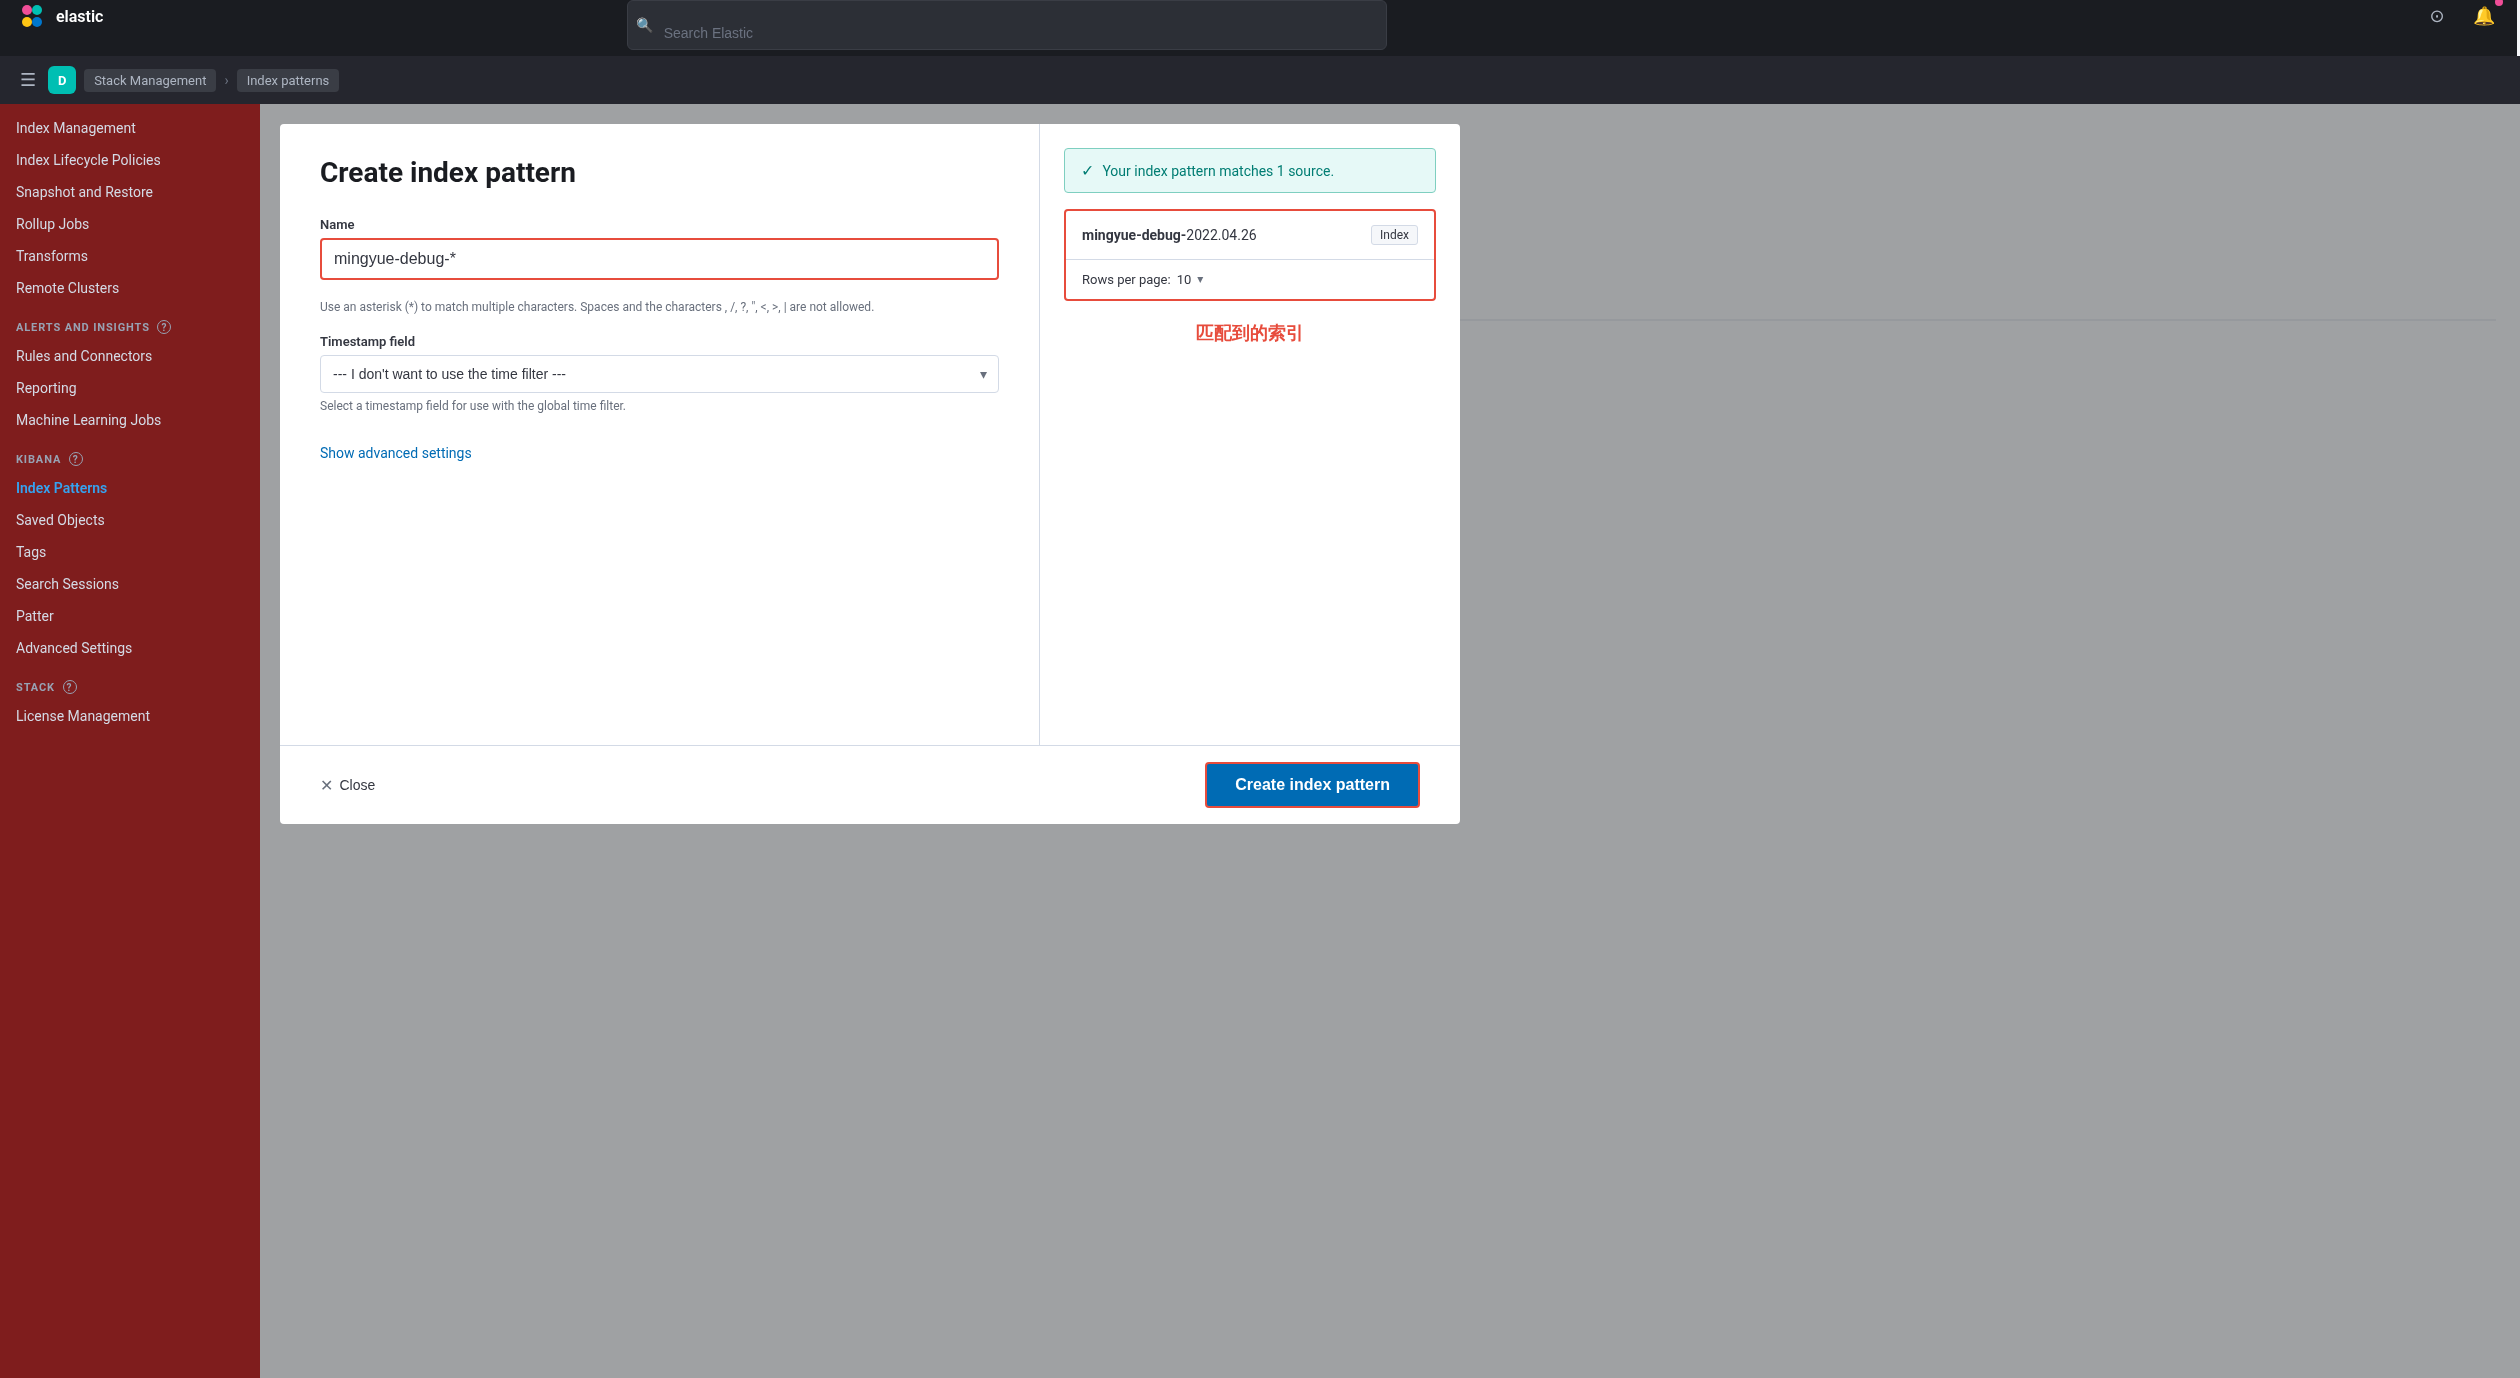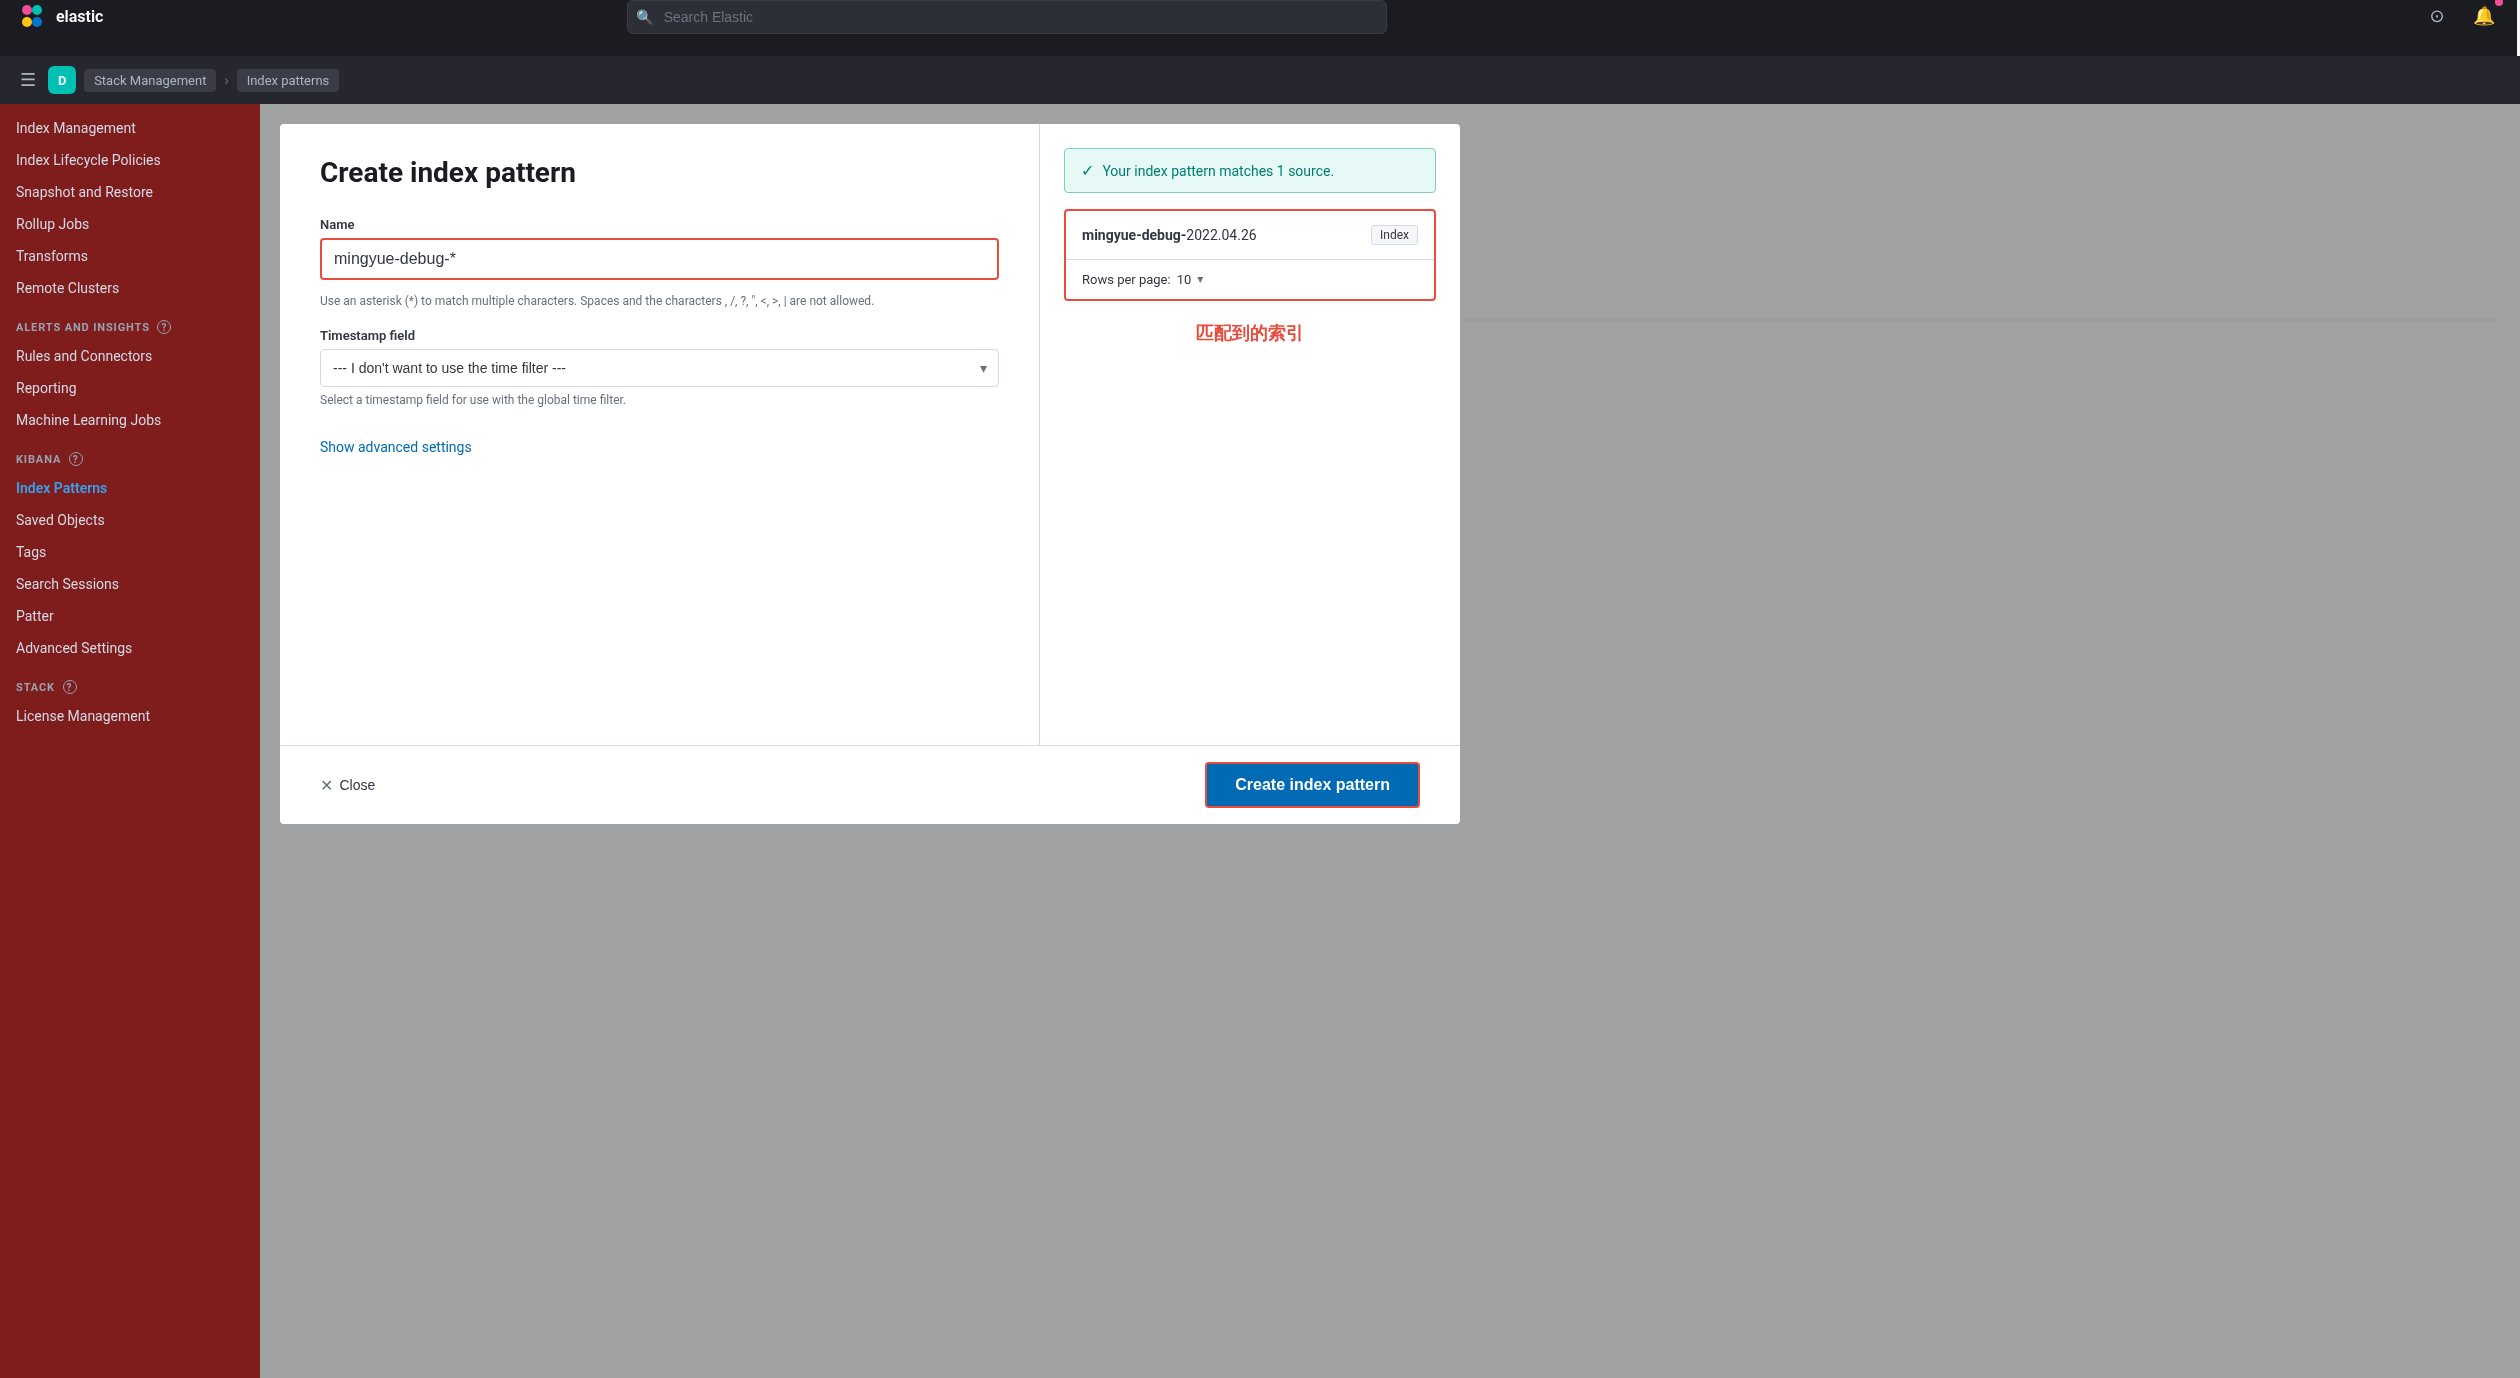--- a/index.html
+++ b/index.html
@@ -36,21 +36,21 @@
       max-width: 760px;
       margin: 0 auto;
       position: relative;
     }
     .navbar-search input {
       width: 100%;
       background: #2c2f36;
       border: 1px solid #3a3d45;
       border-radius: 6px;
       color: #adb5c2;
-      padding: 8px 16px 8px 36px;
+      padding: 24px 16px 8px 36px;
       font-size: 14px;
       outline: none;
     }
     .navbar-search input::placeholder { color: #6b7280; }
     .search-icon-nav {
       position: absolute;
       left: 10px;
       top: 50%;
       transform: translateY(-50%);
       color: #6b7280;
@@ -303,21 +303,21 @@
       border: 2px solid #e74c3c;
       border-radius: 4px;
       padding: 10px 12px;
       font-size: 16px;
       color: #343741;
       outline: none;
     }
     .form-hint {
       font-size: 12px;
       color: #69707d;
-      margin-top: 14px;
+      margin-top: 20px;
     }
 
     .form-select-wrapper {
       position: relative;
     }
     .form-select {
       width: 100%;
       border: 1px solid #d3dae6;
       border-radius: 4px;
       padding: 10px 36px 10px 12px;

